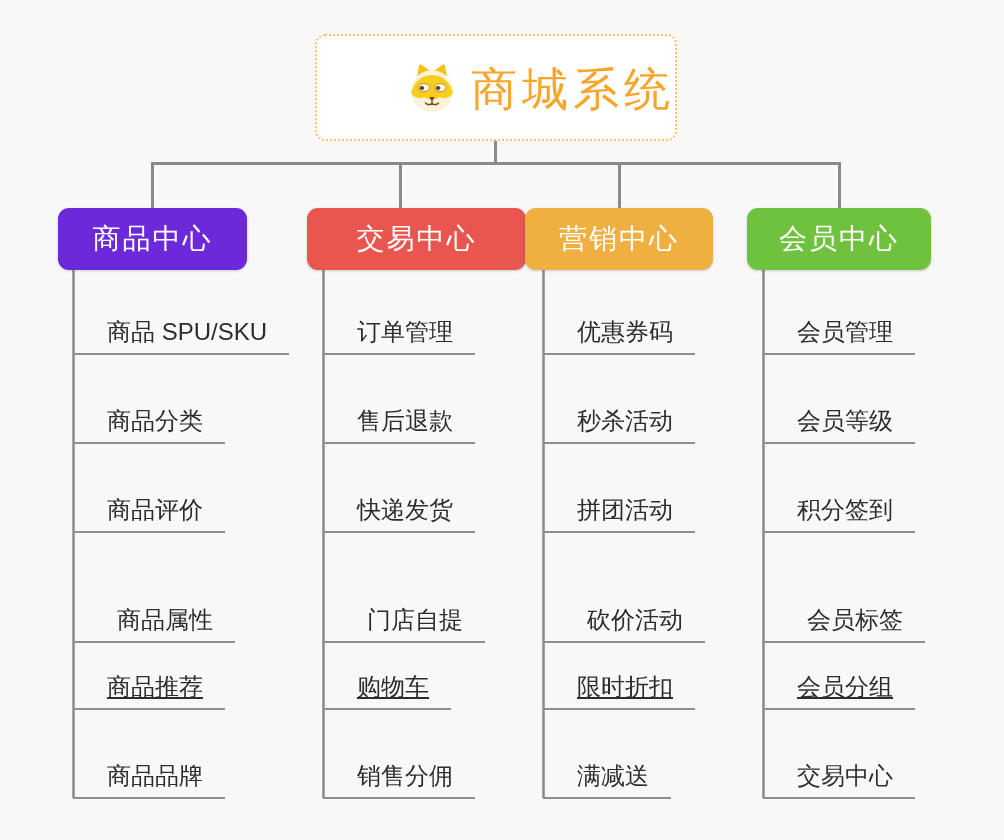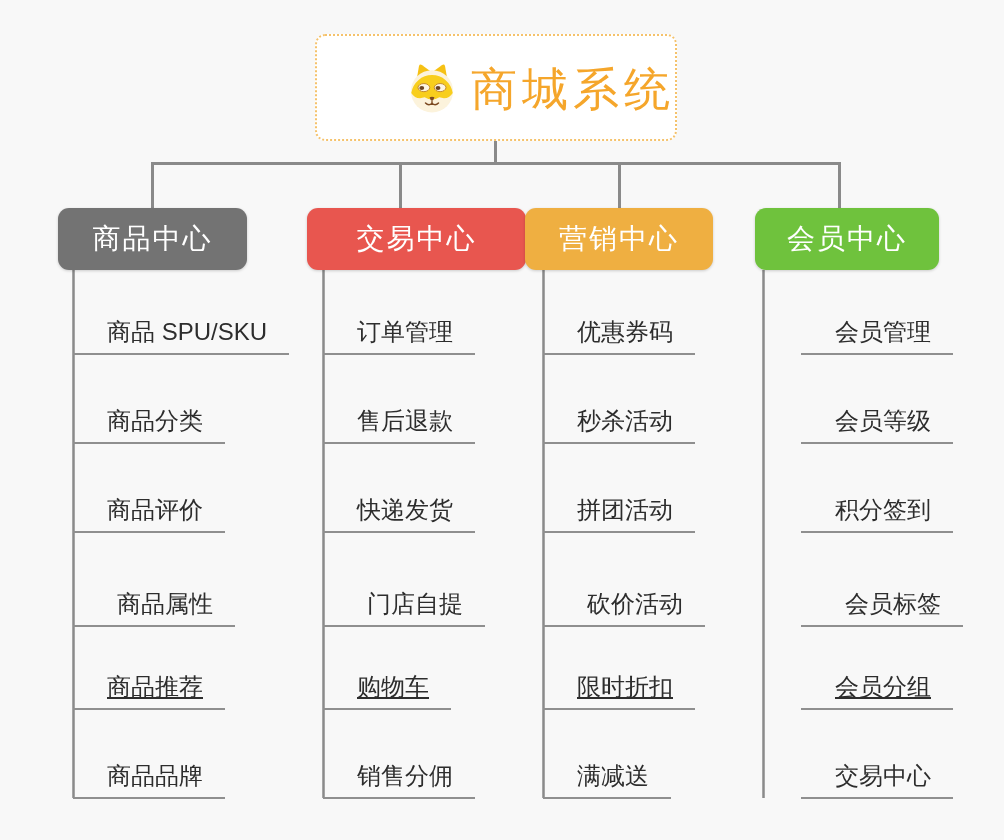--- a/index.html
+++ b/index.html
@@ -69,22 +69,22 @@
     font-size: 24px;
     line-height: 30px;
     color: #2d2d2d;
     padding: 0 22px 6px 34px;
     border-bottom: 2px solid #8f8f8f;
     white-space: nowrap;
     cursor: pointer;
   }
   
   .row-0 { top: 317px; } .row-1 { top: 406px; } .row-2 { top: 495px; }
-  .row-3 { top: 589px; padding-left: 44px; } .row-4 { top: 672px; text-decoration: underline; } .row-5 { top: 761px; }
-  .col-0 { left: 73px; } .col-1 { left: 323px; } .col-2 { left: 543px; } .col-3 { left: 763px; margin-left: 38px; }
+  .row-3 { top: 605px; padding-left: 44px; } .row-4 { top: 672px; text-decoration: underline; } .row-5 { top: 761px; }
+  .col-0 { left: 73px; } .col-1 { left: 323px; } .col-2 { left: 543px; } .col-3 { left: 763px; }
 </style>
 </head>
 <body>
 
 <div class="canvas">
 
   <svg class="connector-svg" viewBox="0 0 1004 840" xmlns="http://www.w3.org/2000/svg">
     <g fill="none" stroke="#8a8a8a">
 
       <path d="M495.5 141 V 163.5" stroke-width="3"></path>
@@ -119,24 +119,24 @@
       <ellipse cx="39.4" cy="32" rx="3" ry="2.6" fill="#6b4423"></ellipse>
 
       <path d="M29 43.5 Q32 41.8 35 43.5 Q34.2 47 32 48 Q29.8 47 29 43.5 Z" fill="#7c4a21"></path>
       <path d="M32 48 V 50.5" stroke="#7c4a21" stroke-width="1.6" fill="none"></path>
 
       <path d="M24 50.5 Q28 54.5 32 50.8 Q36 54.5 40 50.5" stroke="#7c4a21" stroke-width="1.8" fill="none" stroke-linecap="round"></path>
     </svg>
     <span class="root-title" style="color: rgb(245, 166, 43);">商城系统</span>
   </div>
 
-  <div class="branch-node branch-product" style="background: #737373; font-family: Liberation Serif, serif;">商品中心</div>
+  <div class="branch-node branch-product" style="background: #6d28d9; font-family: Liberation Serif, serif;">商品中心</div>
   <div class="branch-node branch-trade" style="background: rgb(232, 86, 79);">交易中心</div>
   <div class="branch-node branch-marketing" style="background: rgb(239, 175, 65);">营销中心</div>
-  <div class="branch-node branch-member" style="background: rgb(111, 194, 61); margin-left: 8px;">会员中心</div>
+  <div class="branch-node branch-member" style="background: rgb(111, 194, 61);">会员中心</div>
 
   <div class="leaf-node col-0 row-0">商品 SPU/SKU</div>
   <div class="leaf-node col-0 row-1">商品分类</div>
   <div class="leaf-node col-0 row-2">商品评价</div>
   <div class="leaf-node col-0 row-3">商品属性</div>
   <div class="leaf-node col-0 row-4">商品推荐</div>
   <div class="leaf-node col-0 row-5">商品品牌</div>
 
   <div class="leaf-node col-1 row-0">订单管理</div>
   <div class="leaf-node col-1 row-1">售后退款</div>

